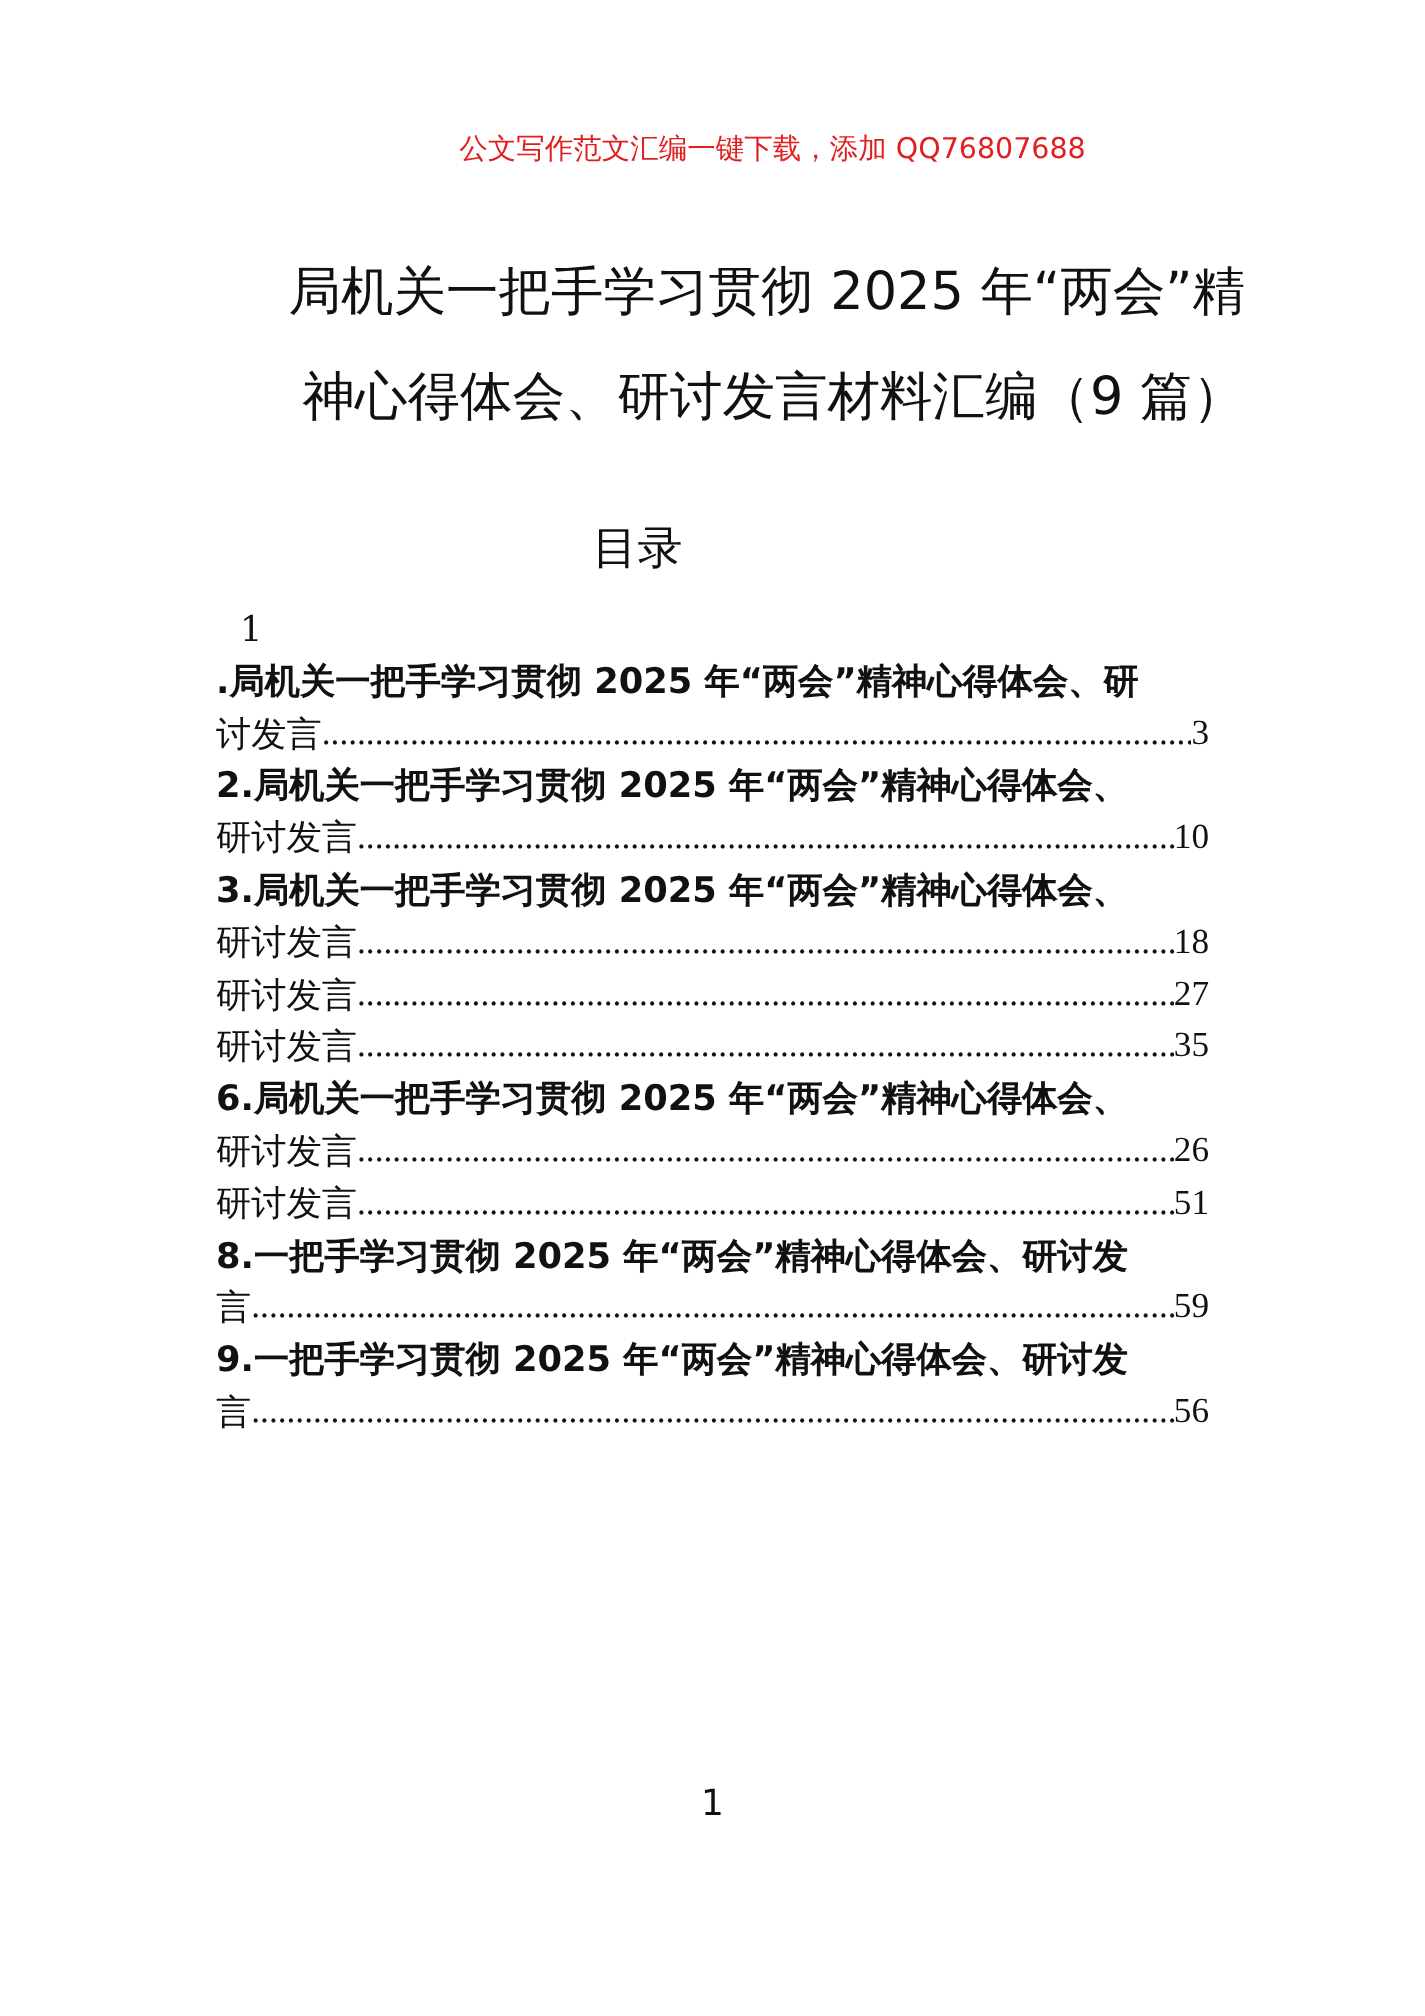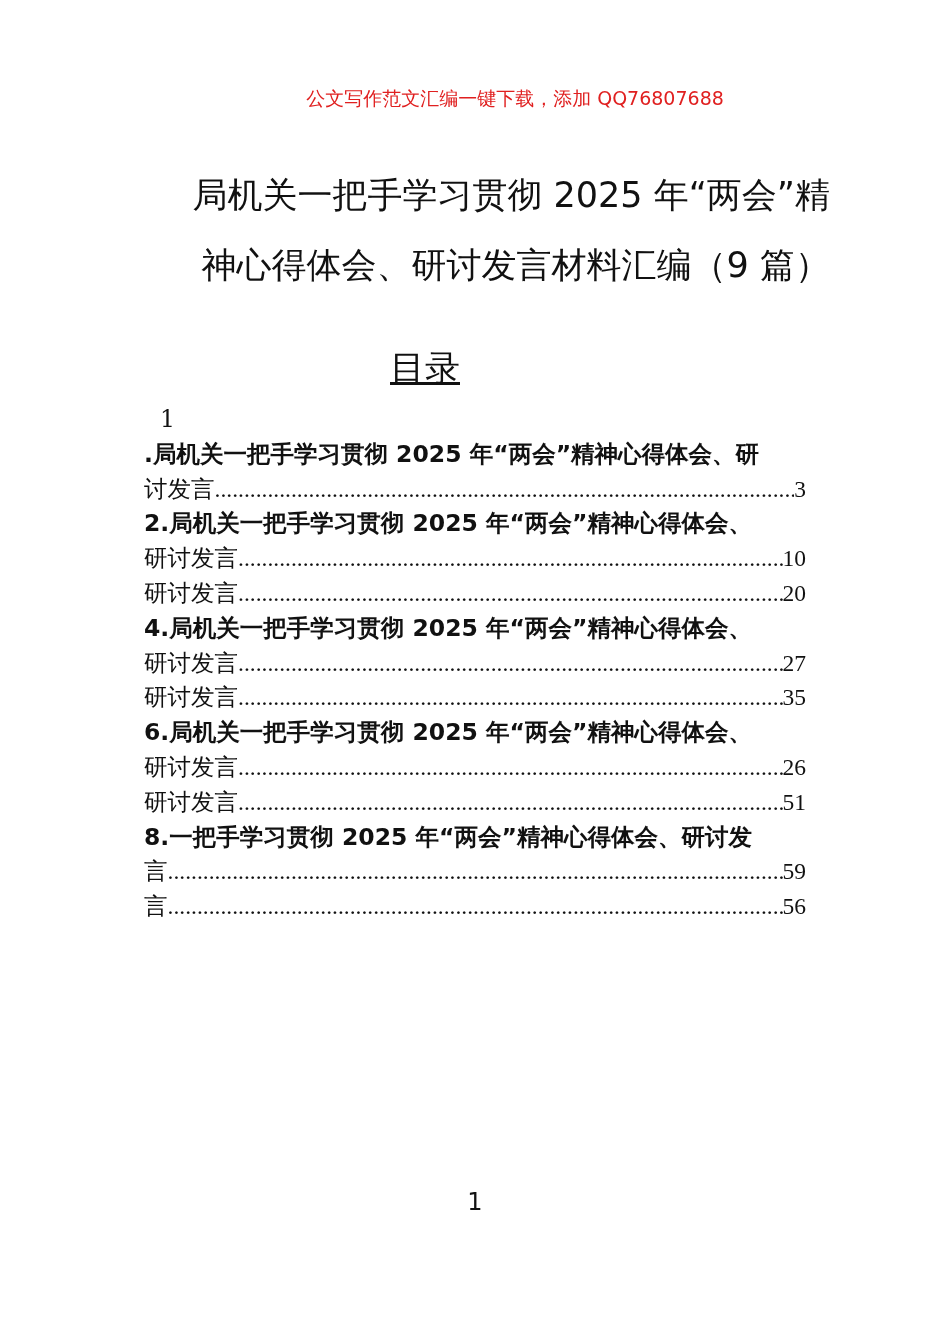--- a/index.html
+++ b/index.html
@@ -1,19 +1,19 @@
 <!DOCTYPE html>
 <html><head>
 <meta charset="utf-8">
 <style>
   html, body { margin:0; padding:0; background:#ffffff; }
   body { width:950px; height:1344px; position:relative; overflow:hidden; font-family:"DejaVu Sans", sans-serif; color:#111; }
   .banner { position:absolute; top:86px; left:0; width:950px; text-align:center; color:#e02020; font-size:19px;margin-left:40px; }
   .title { position:absolute; left:120px; width:710px; text-align:right; font-size:35px; line-height:70px; top:160px; letter-spacing:0px; }
-  .toc-head { position:absolute; top:345px; left:0; width:850px; text-align:center; font-size:35px;text-decoration:underline; }
+  .toc-head { position:absolute; top:345px; left:0; width:850px; text-align:center; font-size:30px; }
   .toc { position:absolute; left:144px; top:402px; width:662px; font-size:23.5px; line-height:34.8px; }
   .num1 { padding-left:16px; font-family:"DejaVu Serif", serif; }
   .line { white-space:nowrap; overflow:hidden;font-weight:bold; }
   .lead { display:flex; align-items:center; white-space:nowrap; }
   .lead .dots { flex:1; overflow:hidden; white-space:nowrap; font-family:"Liberation Serif", serif; letter-spacing:0px; }
   .lead .dots::before { content:"......................................................................................................................................................................................................."; }
   .pg { font-family:"Liberation Serif", serif; }
   .footer { position:absolute; top:1188px; left:0; width:950px; text-align:center; font-size:24px; }
 </style>
 </head>
@@ -41,28 +41,28 @@
   </div>
   <div>
     <div class="line">2.局机关一把手学习贯彻 2025 年“两会”精神心得体会、</div>
     <div class="lead">
         <span>研讨发言</span>
         <span class="dots"></span>
         <span class="pg">10</span>
       </div>
   </div>
   <div>
+    <div class="line">3.局机关一把手学习贯彻 2025 年“两会”精神心得体会、</div>
     <div class="lead">
         <span>研讨发言</span>
         <span class="dots"></span>
-        <span class="pg">20</span>
+        <span class="pg">18</span>
       </div>
   </div>
   <div>
-    <div class="line">4.局机关一把手学习贯彻 2025 年“两会”精神心得体会、</div>
     <div class="lead">
         <span>研讨发言</span>
         <span class="dots"></span>
         <span class="pg">27</span>
       </div>
   </div>
   <div>
     <div class="lead">
         <span>研讨发言</span>
         <span class="dots"></span>
@@ -86,20 +86,21 @@
   </div>
   <div>
     <div class="line">8.一把手学习贯彻 2025 年“两会”精神心得体会、研讨发</div>
     <div class="lead">
         <span>言</span>
         <span class="dots"></span>
         <span class="pg">59</span>
       </div>
   </div>
   <div>
+    <div class="line">9.一把手学习贯彻 2025 年“两会”精神心得体会、研讨发</div>
     <div class="lead">
         <span>言</span>
         <span class="dots"></span>
         <span class="pg">56</span>
       </div>
   </div>
 </div>
 
 <div class="footer">1</div>
 

